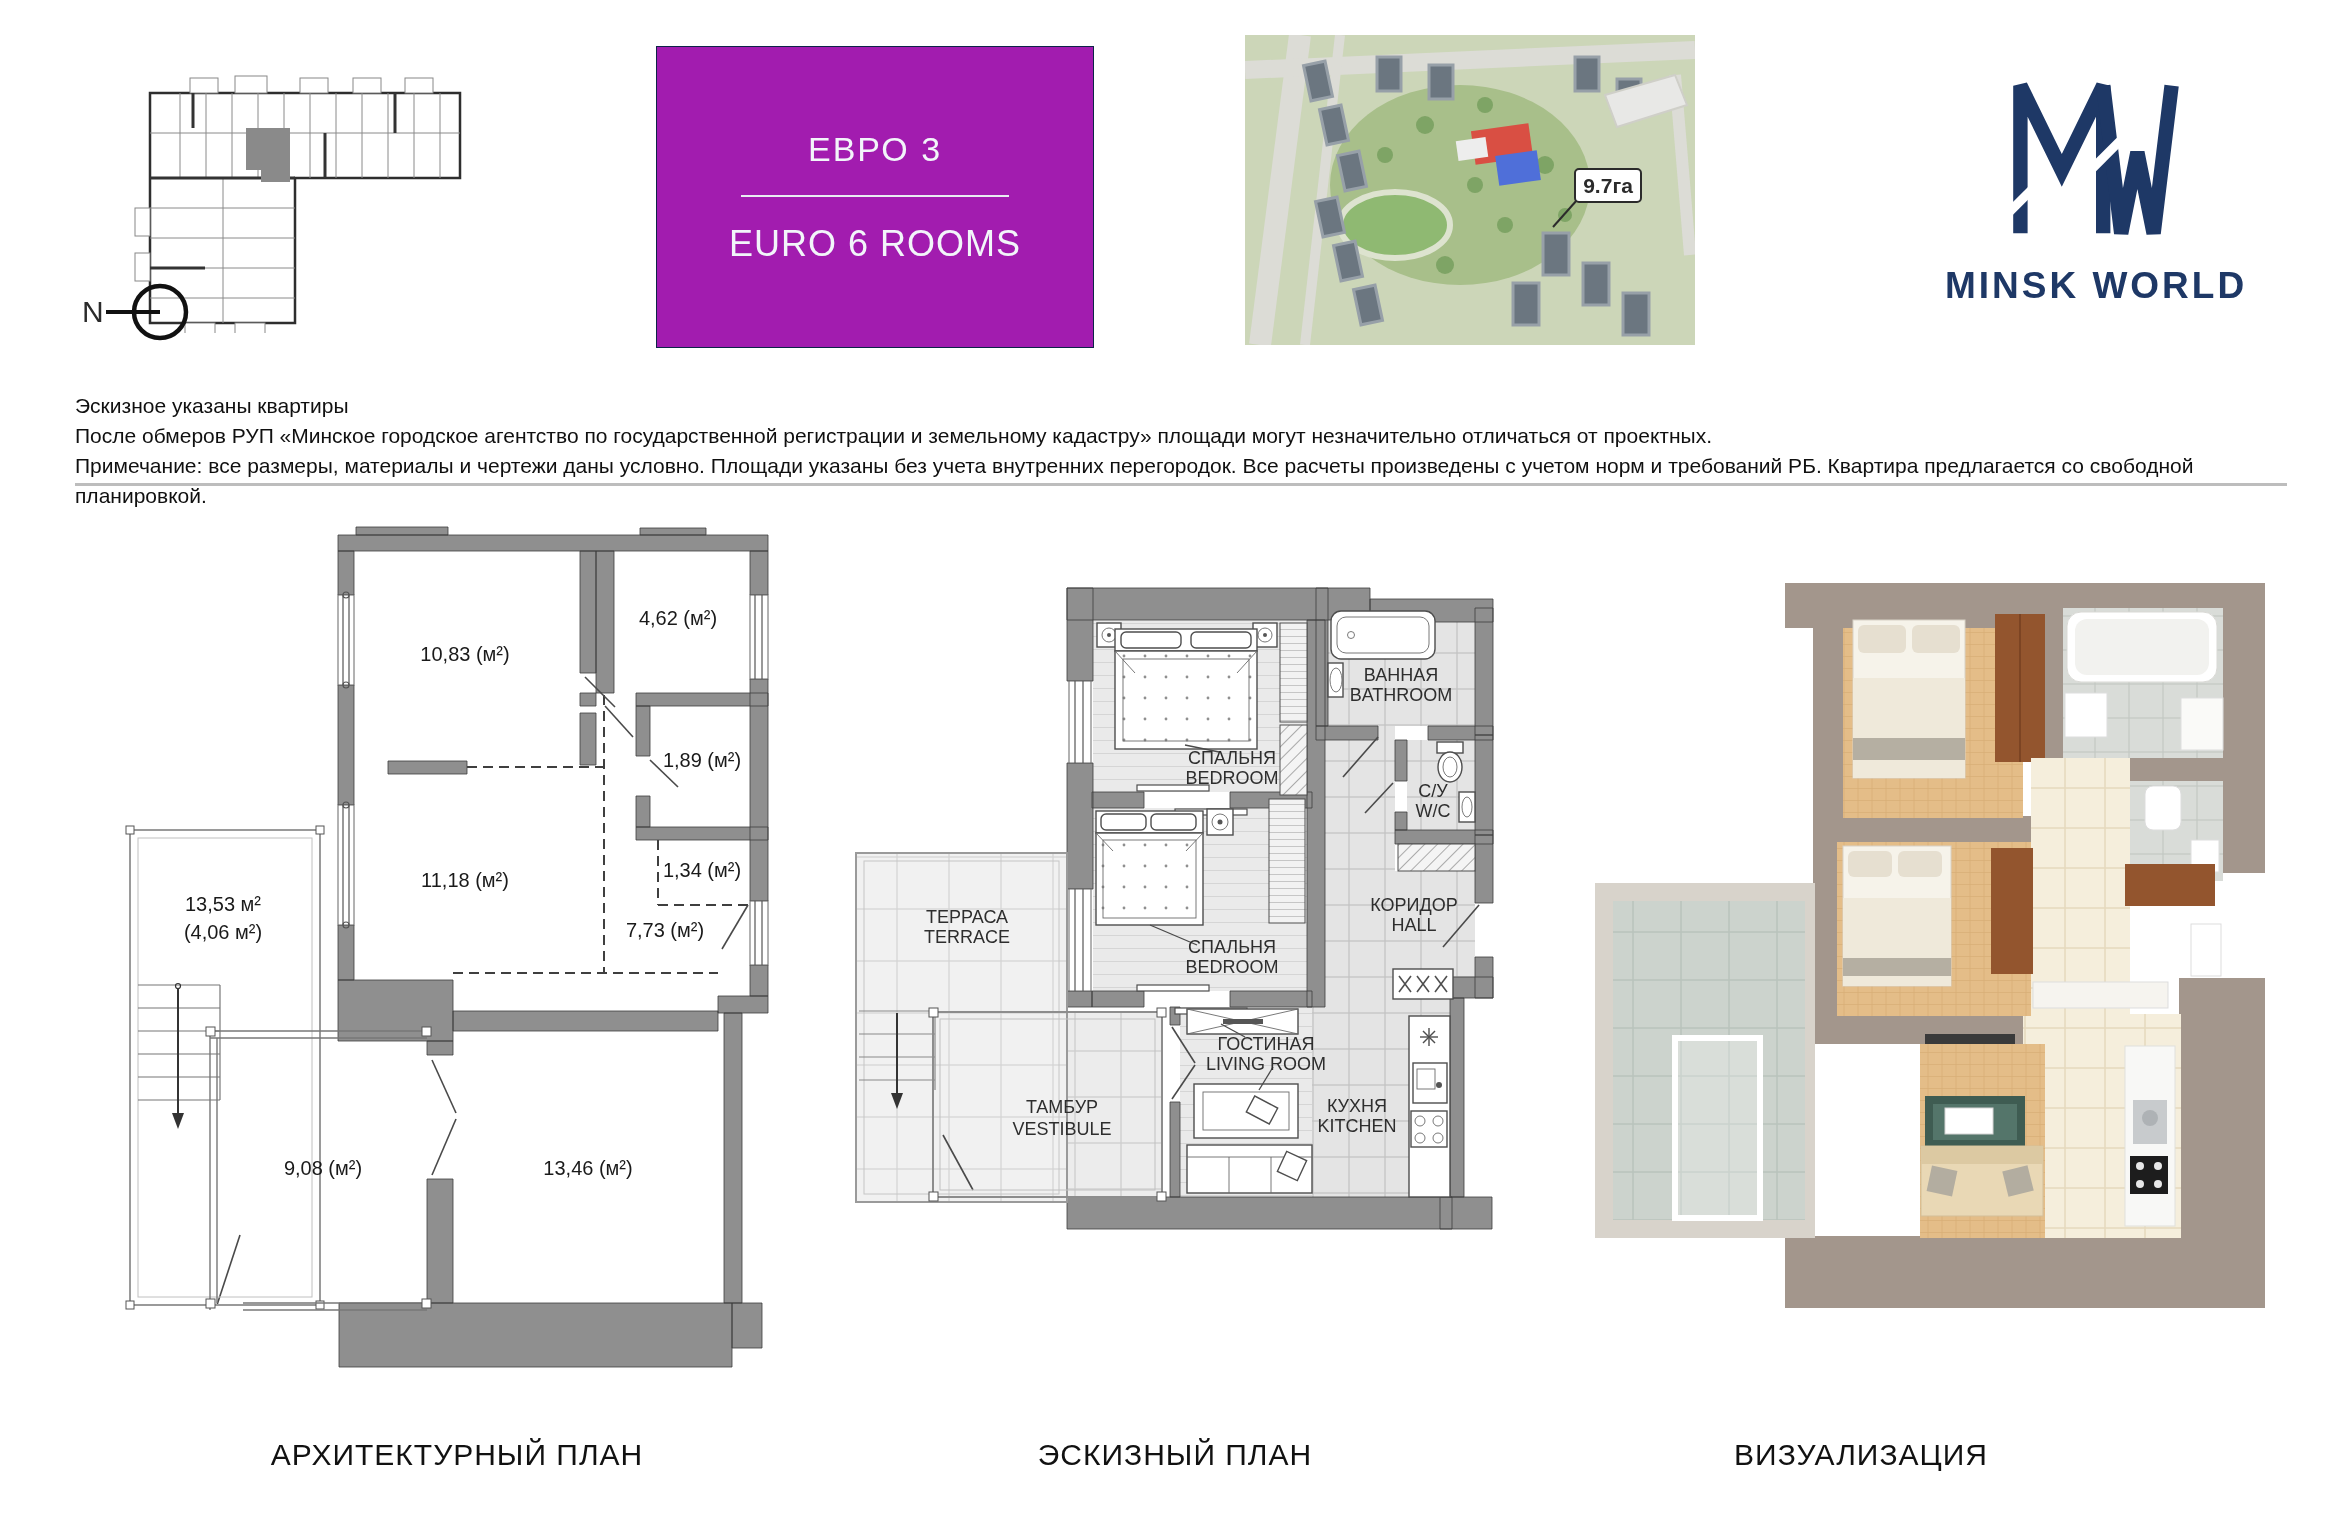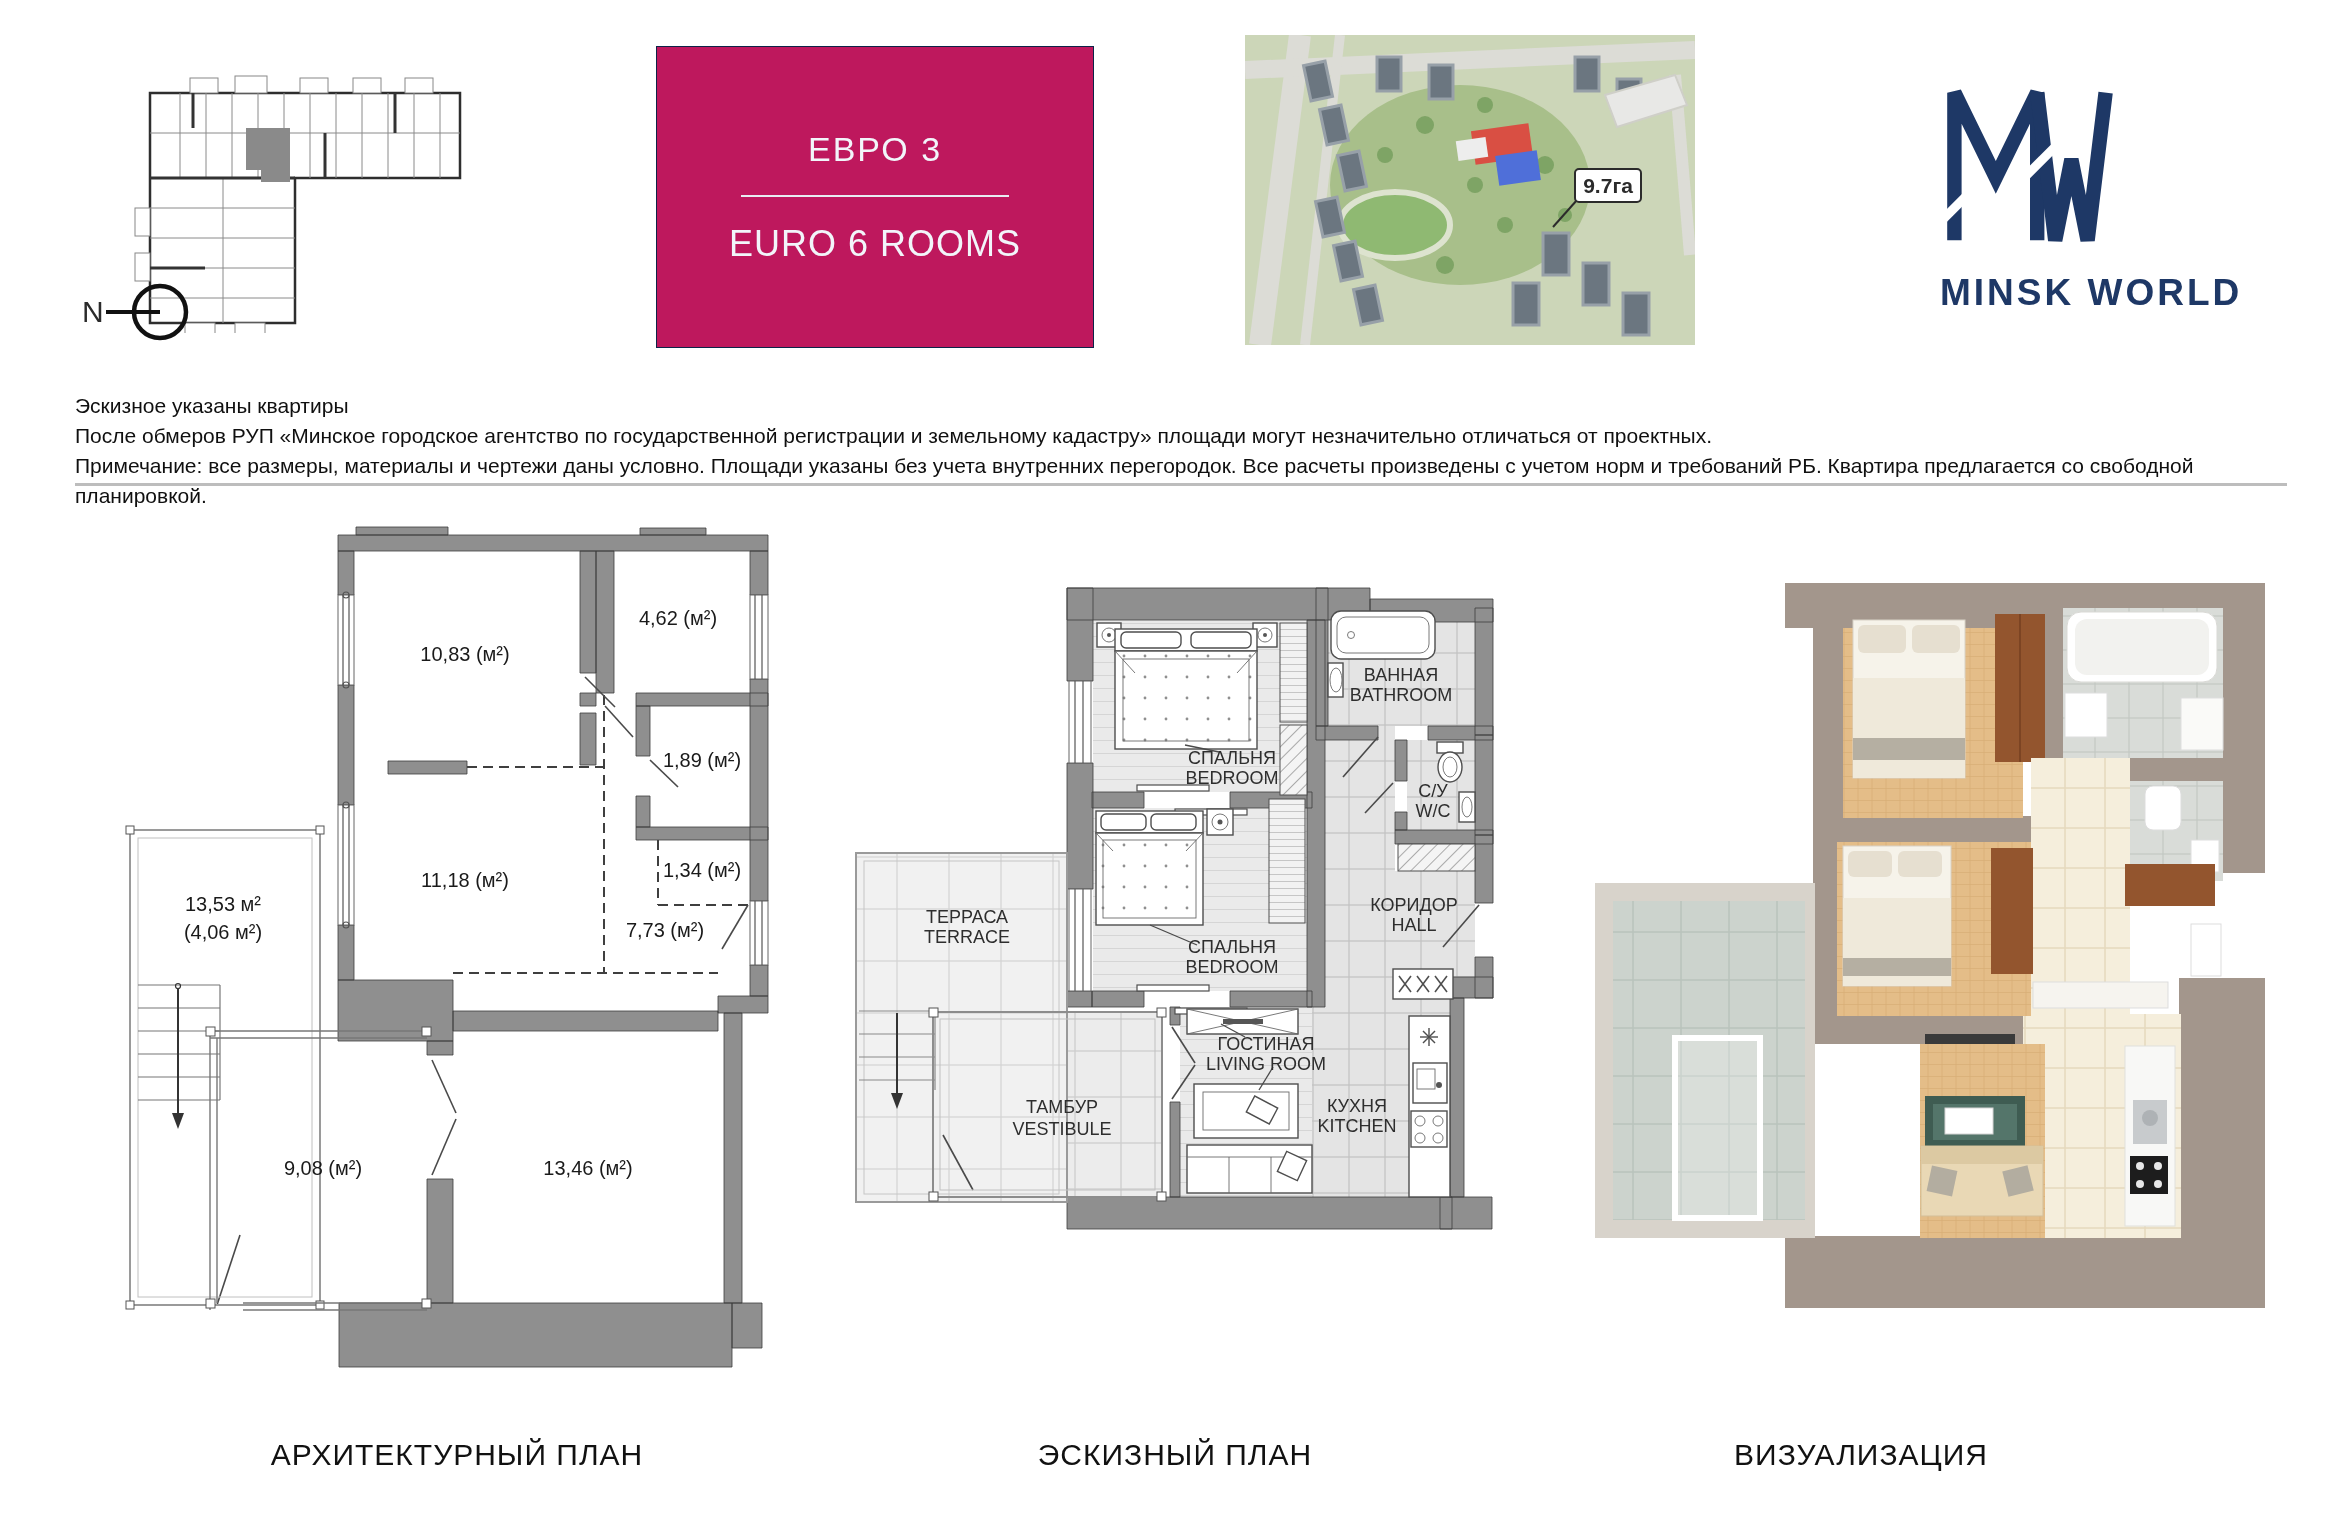--- a/index.html
+++ b/index.html
@@ -1,25 +1,25 @@
 <!DOCTYPE html>
 <html><head>
 <meta charset="utf-8">
 <style>
   html,body{margin:0;padding:0;}
   body{width:2338px;height:1526px;background:#ffffff;position:relative;overflow:hidden;
        font-family:"Liberation Sans",sans-serif;}
   .abs{position:absolute;}
   svg text{font-family:"Liberation Sans",sans-serif;fill:#2b2b2b;}
-  .unit-card{position:absolute;left:656px;top:46px;width:436px;height:300px;background:#be185d;
+  .unit-card{position:absolute;left:656px;top:46px;width:436px;height:300px;background:#a21caf;
              border:1px solid #0d2348;display:flex;flex-direction:column;align-items:center;justify-content:center;}
   .unit-card .t1{color:#f2f5fa;font-size:34px;letter-spacing:2px;}
   .unit-card .divider{width:268px;height:2px;background:#e8ecf2;margin:26px 0;}
   .unit-card .t2{color:#f2f5fa;font-size:36px;letter-spacing:1px;}
-  .logo-wrap{position:absolute;left:1940px;top:62px;width:312px;}
+  .logo-wrap{position:absolute;left:1940px;top:55px;width:312px;text-align:center;}
   .logo-text{margin-top:6px;color:#1e3866;font-size:37px;font-weight:bold;letter-spacing:3px;white-space:nowrap;}
   .disc{position:absolute;left:75px;top:391px;width:2230px;font-size:21px;line-height:30px;color:#101010;}
   .hr-div{position:absolute;left:75px;top:483px;width:2212px;height:3px;background:#bdbdbd;}
   .caption{position:absolute;top:1438px;font-size:30px;color:#111;letter-spacing:1px;
            transform:translateX(-50%);white-space:nowrap;}
   .watermark{position:absolute;left:1738px;top:1308px;font-size:118px;font-weight:bold;letter-spacing:4px;
              color:rgba(255,255,255,0.62);pointer-events:none;}
   .plan-label{font-size:18px;fill:#2e2e2e;}
   .area-label{font-size:20px;fill:#1a1a1a;}
   .wall{fill:#8f8f8f;stroke:#3c3c3c;stroke-width:0.8;}

